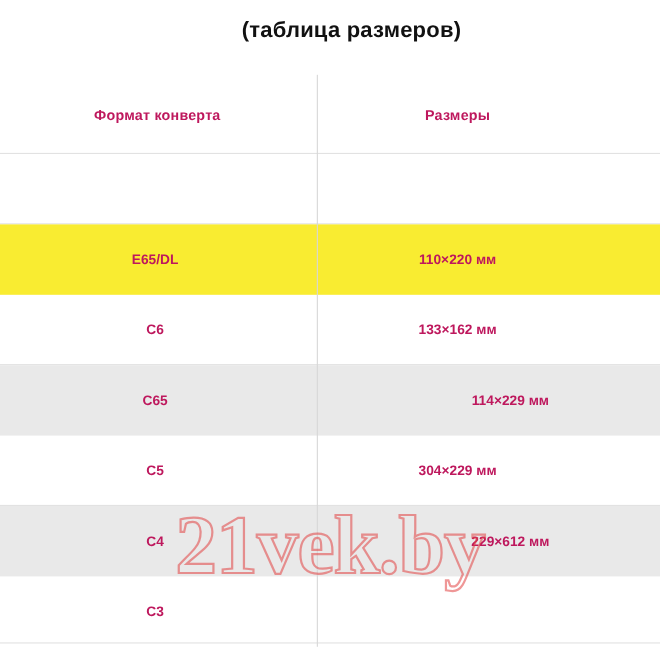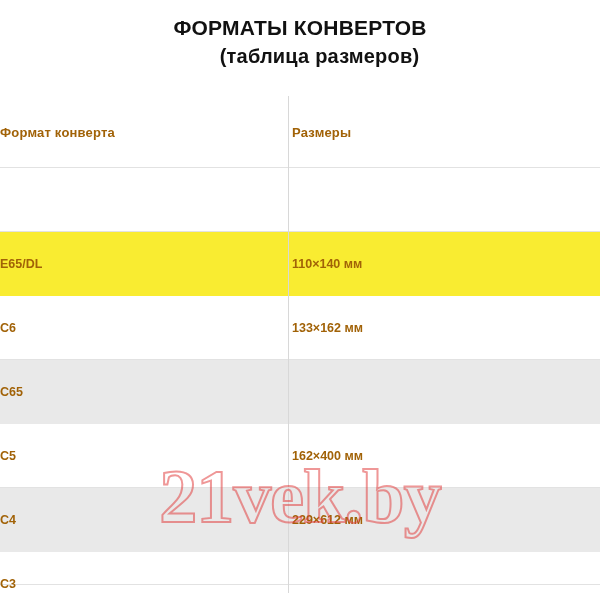--- a/index.html
+++ b/index.html
@@ -65,34 +65,35 @@
     align-items: center;
     height: 64px;
     position: relative;
     z-index: 2;
   }
   .row.header {
     height: 72px;
   }
   .row.shaded {
     background: #e9e9e9;
+    gap: 48px;
   }
   .row.highlight {
     background: #f9ec31;
   }
   .row.plain {
     background: transparent;
   }
 
   .cell {
     box-sizing: border-box;
     font-size: 12.5px;
     font-weight: bold;
-    color: #a16207;
-    text-align: left;
+    color: #be185d;
+    text-align: center;
   }
   .cell.format {
     width: 288px;
     padding-right: 6px;
   }
   .cell.size {
     width: 252px;
     padding-left: 4px;
   }
   .row.header .cell {
@@ -143,55 +144,55 @@
     background: #e2e2e2;
     z-index: 1;
   }
 </style>
 </head>
 <body>
 
 <div class="page">
 
   <div class="title-block">
-    <div class="title-line">ФОРМАТЫ КОНВЕРТОВ</div>
     <div class="title-line second">(таблица размеров)</div>
   </div>
 
   <div class="table">
 
     <div class="col-divider"></div>
 
     <div class="row header sep-bottom">
       <div class="cell format">Формат конверта</div>
       <div class="cell size">Размеры</div>
     </div>
 
     <div class="row plain sep-bottom">
       <div class="cell format"></div>
       <div class="cell size"></div>
     </div>
 
     <div class="row highlight">
       <div class="cell format">E65/DL</div>
-      <div class="cell size">110×140 мм</div>
+      <div class="cell size">110×220 мм</div>
     </div>
 
     <div class="row plain sep-bottom">
       <div class="cell format">C6</div>
       <div class="cell size">133×162 мм</div>
     </div>
 
     <div class="row shaded">
       <div class="cell format">C65</div>
+      <div class="cell size">114×229 мм</div>
     </div>
 
     <div class="row plain sep-bottom">
       <div class="cell format">C5</div>
-      <div class="cell size">162×400 мм</div>
+      <div class="cell size">304×229 мм</div>
     </div>
 
     <div class="row shaded">
       <div class="cell format">C4</div>
       <div class="cell size">229×612 мм</div>
     </div>
 
     <div class="row plain">
       <div class="cell format">C3</div>
     </div>

